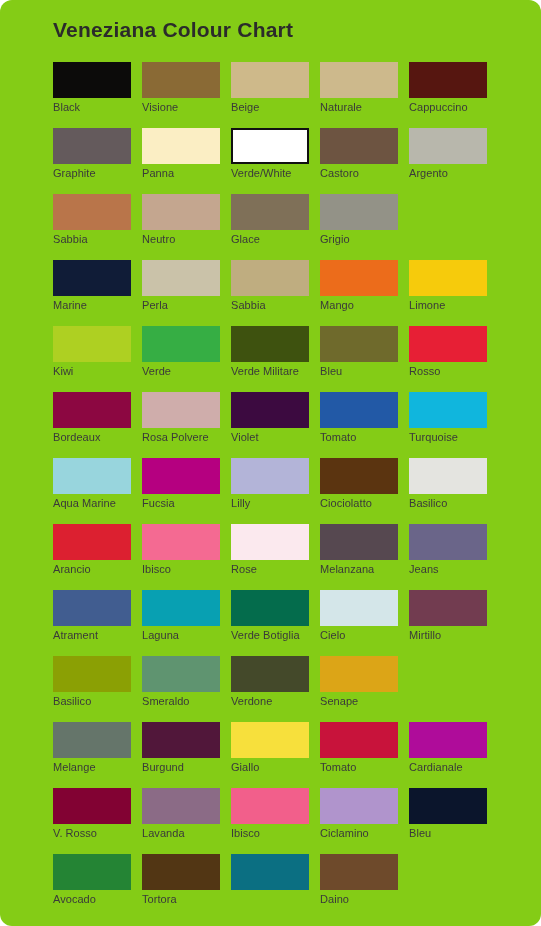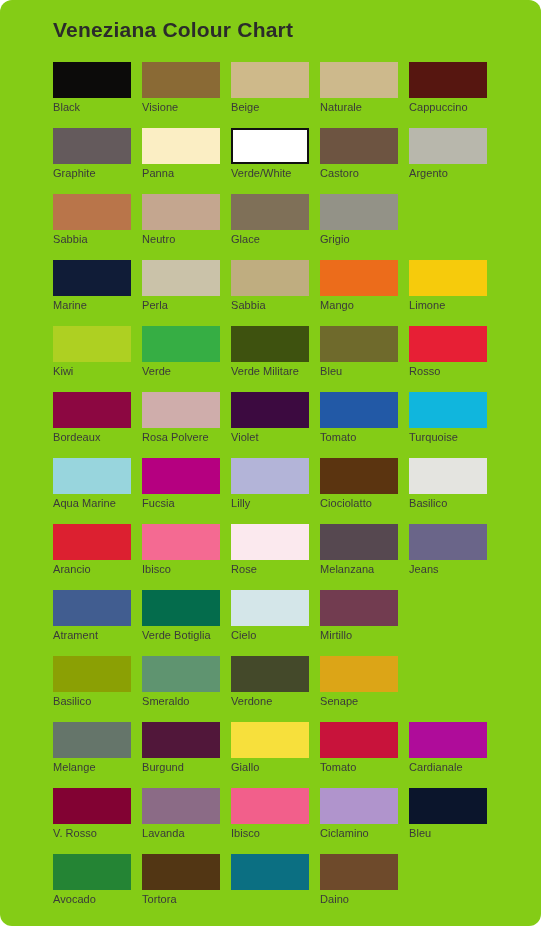--- a/index.html
+++ b/index.html
@@ -251,20 +251,24 @@
           <span class="swatch-chip" style="background: rgb(106, 101, 137);"></span>
           <span class="swatch-label">Jeans</span>
         </div>
       </div>
       <div class="swatch-row">
         <div class="swatch-cell">
           <span class="swatch-chip" style="background: rgb(65, 93, 144);"></span>
           <span class="swatch-label">Atrament</span>
         </div>
         <div class="swatch-cell">
+          <span class="swatch-chip" style="background: rgb(8, 160, 178);"></span>
+          <span class="swatch-label">Laguna</span>
+        </div>
+        <div class="swatch-cell">
           <span class="swatch-chip" style="background: rgb(4, 108, 76);"></span>
           <span class="swatch-label">Verde Botiglia</span>
         </div>
         <div class="swatch-cell">
           <span class="swatch-chip" style="background: rgb(212, 230, 233);"></span>
           <span class="swatch-label">Cielo</span>
         </div>
         <div class="swatch-cell">
           <span class="swatch-chip" style="background: rgb(114, 60, 80);"></span>
           <span class="swatch-label">Mirtillo</span>

